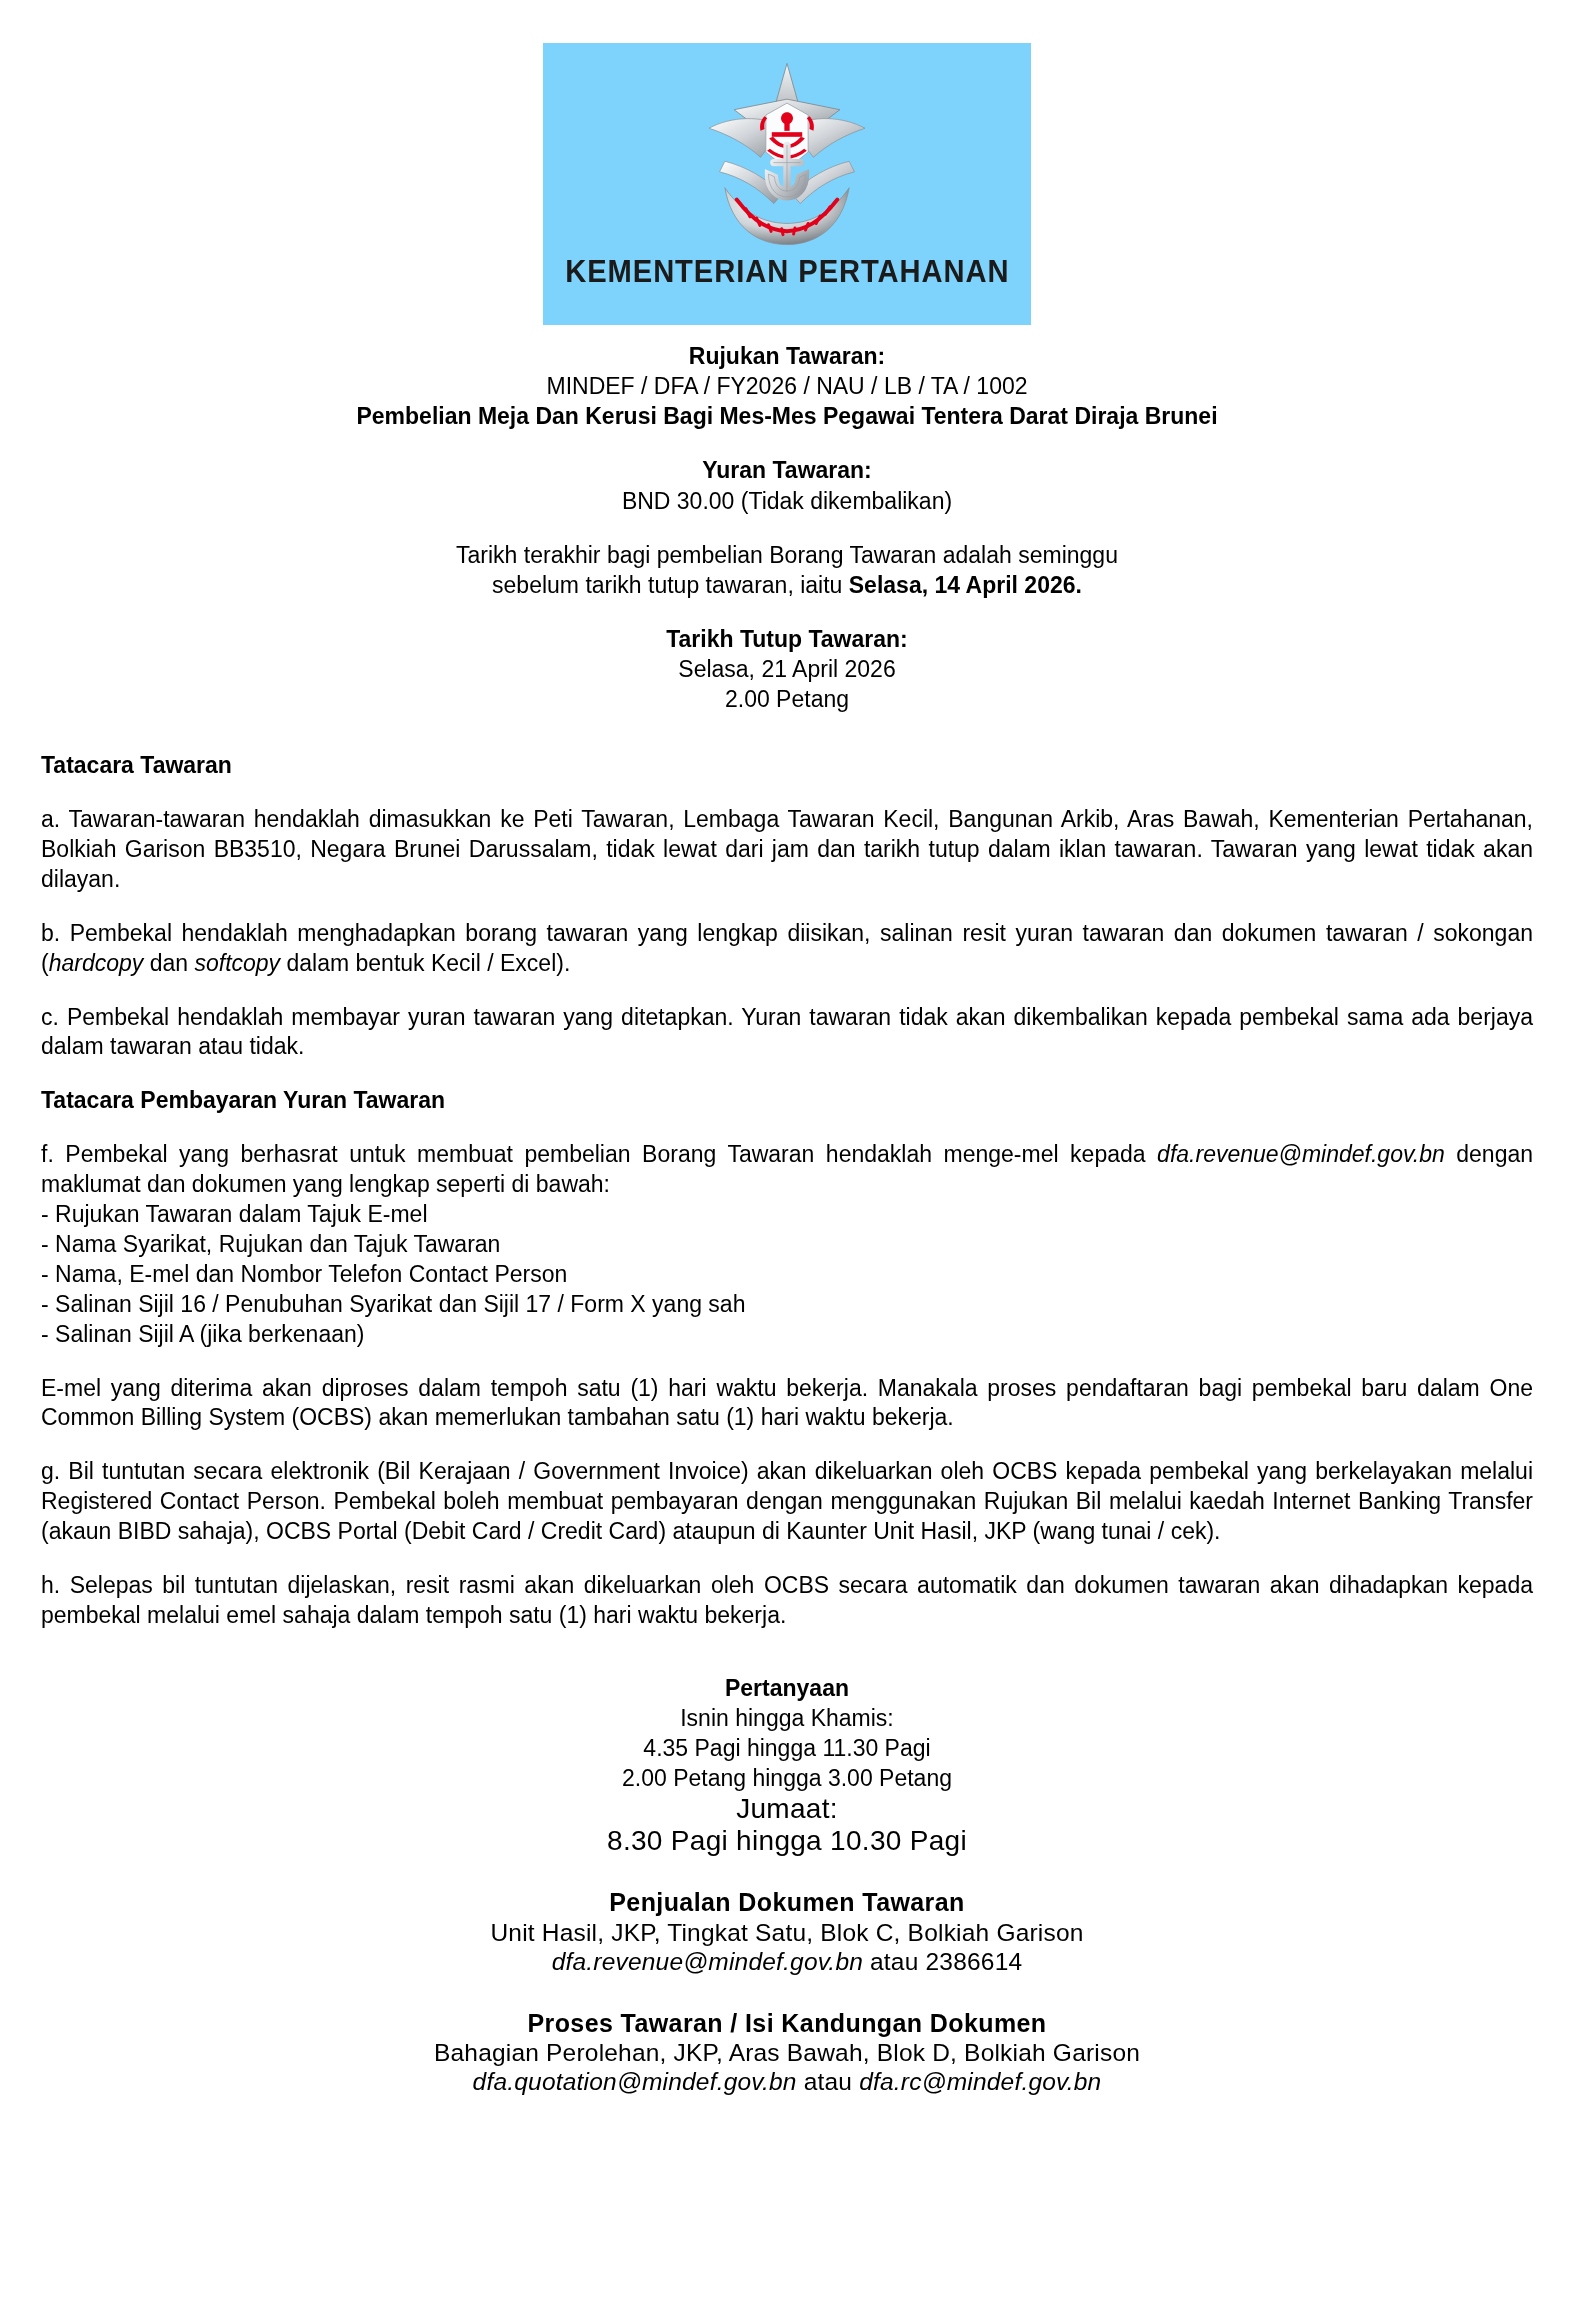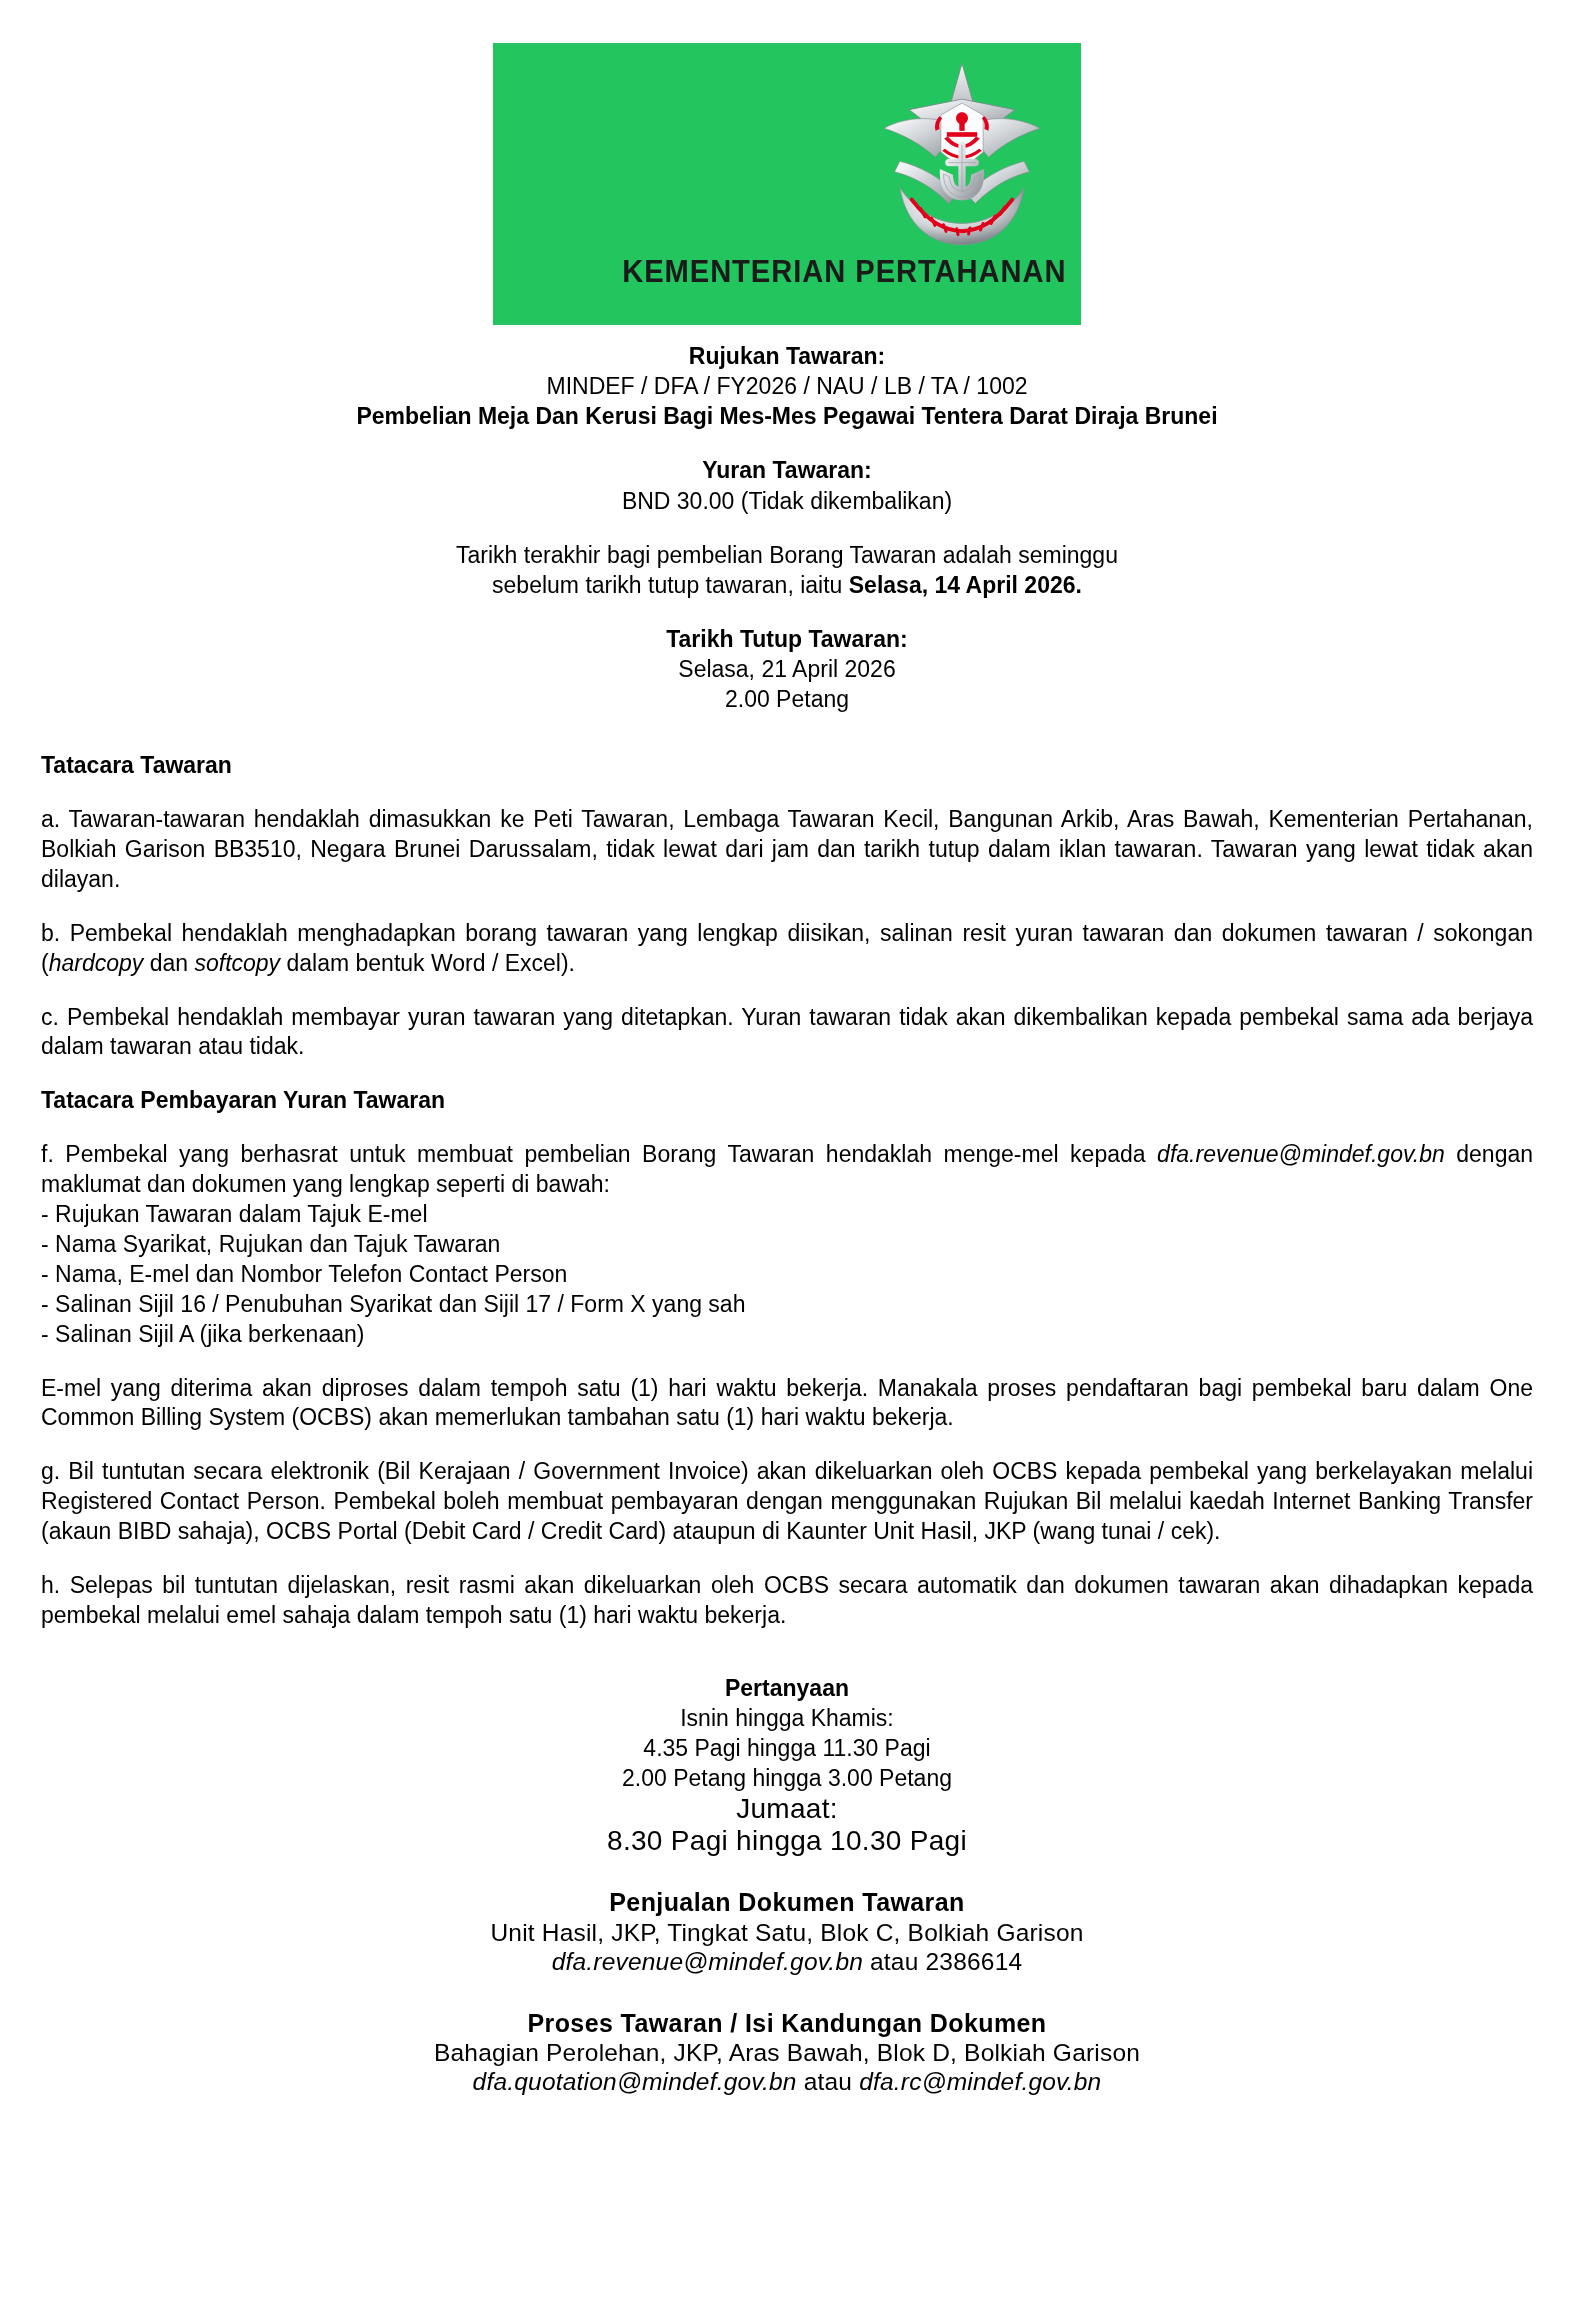--- a/index.html
+++ b/index.html
@@ -17,26 +17,26 @@
   }
 
   
   .logo-wrap {
     width: 100%;
     display: flex;
     justify-content: center;
     padding-top: 43px;
   }
   .logo-box {
-    width: 588px;
+    width: 488px;
     height: 282px;
-    background: #22c55e;
+    background: #7dd3fc;
     display: flex;
     flex-direction: column;
-    align-items: flex-end;
+    align-items: center;
     justify-content: flex-start;
     box-sizing: border-box;
     padding-top: 14.5px;
   }
   .crest {
     width: 238px;
     height: 192px;
     position: relative;
   }
   .ministry-name {
@@ -209,21 +209,21 @@
 </div>
 
 <div class="gap-2"></div>
 
 <div class="body-wrap">
 
   <div class="sec-head">Tatacara Tawaran</div>
 
   <p class="para">a. Tawaran-tawaran hendaklah dimasukkan ke Peti Tawaran, Lembaga Tawaran Kecil, Bangunan Arkib, Aras Bawah, Kementerian Pertahanan, Bolkiah Garison BB3510, Negara Brunei Darussalam, tidak lewat dari jam dan tarikh tutup dalam iklan tawaran. Tawaran yang lewat tidak akan dilayan.</p>
 
-  <p class="para"><span>b. Pembekal hendaklah menghadapkan borang tawaran yang lengkap diisikan, salinan resit yuran tawaran dan dokumen tawaran / sokongan (</span><span class="it">hardcopy</span><span> dan </span><span class="it">softcopy</span><span> dalam bentuk Word / Excel).</span></p>
+  <p class="para"><span>b. Pembekal hendaklah menghadapkan borang tawaran yang lengkap diisikan, salinan resit yuran tawaran dan dokumen tawaran / sokongan (</span><span class="it">hardcopy</span><span> dan </span><span class="it">softcopy</span><span> dalam bentuk Kecil / Excel).</span></p>
 
   <p class="para">c. Pembekal hendaklah membayar yuran tawaran yang ditetapkan. Yuran tawaran tidak akan dikembalikan kepada pembekal sama ada berjaya dalam tawaran atau tidak.</p>
 
 
 
   <div class="sec-head">Tatacara Pembayaran Yuran Tawaran</div>
 
   <p class="para" style="margin-bottom:0"><span>f. Pembekal yang berhasrat untuk membuat pembelian Borang Tawaran hendaklah menge-mel kepada </span><span class="it">dfa.revenue@mindef.gov.bn</span><span> dengan maklumat dan dokumen yang lengkap seperti di bawah:</span></p>
 
   <div class="bullets">

